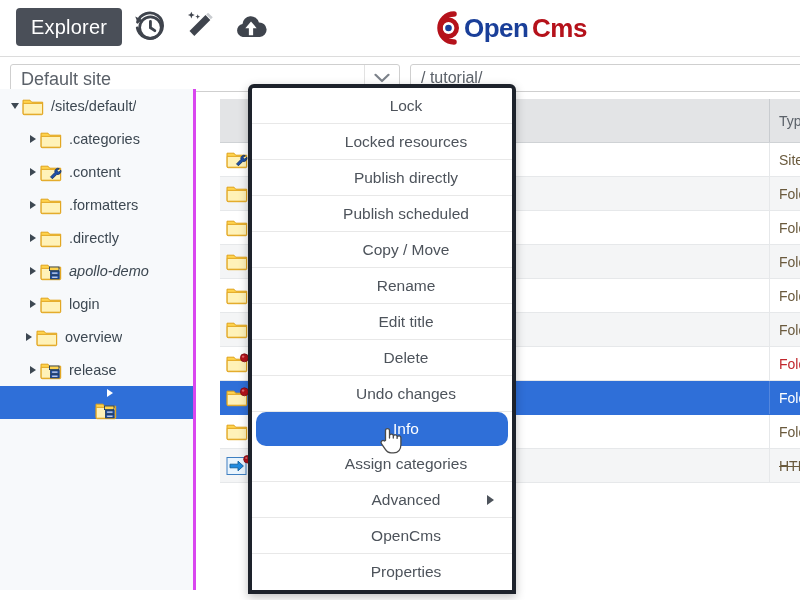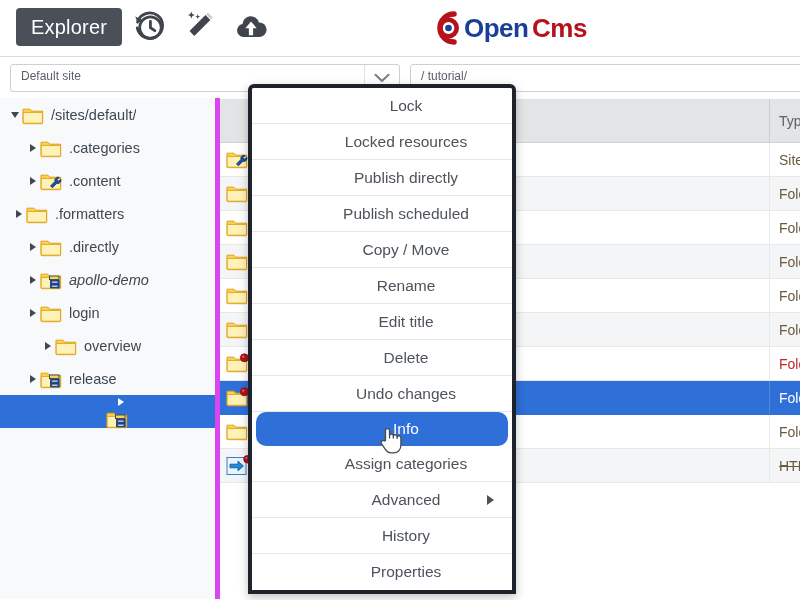--- a/index.html
+++ b/index.html
@@ -47,44 +47,44 @@
     background: #ffffff; box-sizing: border-box;
   }
   .site-select {
     position: absolute; left: 10px; top: 7px;
     width: 390px; height: 28px;
     border: 1px solid #cfcfcf; border-radius: 3px;
     background: #fff; box-sizing: border-box;
   }
   .site-select .label {
     position: absolute; left: 10px; top: 4px;
-    font-size: 12px; color: #5b6169;
+    font-size: 18px; color: #5b6169;
   }
   .site-select .divider {
     position: absolute; right: 34px; top: 0; bottom: 0; width: 1px; background: #e2e2e2;
   }
   .site-select .chev {
     position: absolute; right: 0; top: 0; width: 34px; height: 26px;
     display: flex; align-items: center; justify-content: center;
   }
   .path-box {
     position: absolute; left: 410px; top: 7px;
     width: 420px; height: 28px;
     border: 1px solid #cfcfcf; border-radius: 3px;
     background: #fff; box-sizing: border-box;
   }
   .path-box .label {
     position: absolute; left: 10px; top: 4px;
-    font-size: 12px; color: #5b6169;
+    font-size: 16px; color: #5b6169;
   }
 
   
   .sidebar {
-    position: absolute; left: 0; top: 98px; width: 220px; height: 501px;
-    background: #f7f9fb; border-right: 5px solid #d946ef;
+    position: absolute; left: 0; top: 89px; width: 196px; height: 501px;
+    background: #f7f9fb; border-right: 3px solid #d946ef;
     box-sizing: border-box; overflow: hidden;
   }
   .tree-row {
     position: relative; height: 33px; display: flex; align-items: center;
     box-sizing: border-box; white-space: nowrap;
   }
   .tree-row.sel { background: #2f6fd8; }
   .tree-row .arrow {
     width: 14px; height: 33px; display:flex; align-items:center; justify-content:center;
     flex: 0 0 14px;
@@ -275,21 +275,21 @@
           </div>
           <div class="ficon">
             <svg width="22" height="20" viewBox="0 0 22 20">
               <path d="M1 4.2 h7.0 l1.7 2.0 h11.0 v11.5 a1 1 0 0 1 -1 1 H2 a1 1 0 0 1 -1 -1 z" fill="#ffd34d" stroke="#e0a21a" stroke-width="1"></path>
               <path d="M1.2 7.4 h19.3 v9.8 a1 1 0 0 1 -1 1 H2.2 a1 1 0 0 1 -1 -1 z" fill="#fff2b8" stroke="#e0a21a" stroke-width="0.9"></path>
               <path d="M19.2 6.5 a3.3 3.3 0 0 0 -4.3 4.0 l-4.4 4.4 1.9 1.9 4.4 -4.4 a3.3 3.3 0 0 0 4.0 -4.3 l-2.1 2.1 -1.6 -1.6 z" fill="#1f4fa8" stroke="#10305f" stroke-width="0.8"></path>
             </svg>
           </div>
           <div class="tlabel">.content</div>
         </div>
-        <div class="tree-row" style="padding-left: 12px;">
+        <div class="tree-row" style="padding-left: 26px;">
           <div class="arrow">
             <div class="tri tri-right"></div>
           </div>
           <div class="ficon">
             <svg width="22" height="20" viewBox="0 0 22 20">
               <path d="M1 4.2 h7.0 l1.7 2.0 h11.0 v11.5 a1 1 0 0 1 -1 1 H2 a1 1 0 0 1 -1 -1 z" fill="#ffd34d" stroke="#e0a21a" stroke-width="1"></path>
               <path d="M1.2 7.4 h19.3 v9.8 a1 1 0 0 1 -1 1 H2.2 a1 1 0 0 1 -1 -1 z" fill="#fff2b8" stroke="#e0a21a" stroke-width="0.9"></path>
             </svg>
           </div>
           <div class="tlabel">.formatters</div>
@@ -332,21 +332,21 @@
             <div class="tri tri-right"></div>
           </div>
           <div class="ficon">
             <svg width="22" height="20" viewBox="0 0 22 20">
               <path d="M1 4.2 h7.0 l1.7 2.0 h11.0 v11.5 a1 1 0 0 1 -1 1 H2 a1 1 0 0 1 -1 -1 z" fill="#ffd34d" stroke="#e0a21a" stroke-width="1"></path>
               <path d="M1.2 7.4 h19.3 v9.8 a1 1 0 0 1 -1 1 H2.2 a1 1 0 0 1 -1 -1 z" fill="#fff2b8" stroke="#e0a21a" stroke-width="0.9"></path>
             </svg>
           </div>
           <div class="tlabel">login</div>
         </div>
-        <div class="tree-row" style="padding-left: 41px;">
+        <div class="tree-row" style="padding-left: 22px;">
           <div class="arrow">
             <div class="tri tri-right"></div>
           </div>
           <div class="ficon">
             <svg width="22" height="20" viewBox="0 0 22 20">
               <path d="M1 4.2 h7.0 l1.7 2.0 h11.0 v11.5 a1 1 0 0 1 -1 1 H2 a1 1 0 0 1 -1 -1 z" fill="#ffd34d" stroke="#e0a21a" stroke-width="1"></path>
               <path d="M1.2 7.4 h19.3 v9.8 a1 1 0 0 1 -1 1 H2.2 a1 1 0 0 1 -1 -1 z" fill="#fff2b8" stroke="#e0a21a" stroke-width="0.9"></path>
             </svg>
           </div>
           <div class="tlabel">overview</div>
@@ -544,21 +544,21 @@
           <span>Info</span>
         </div>
         <div class="ctx-item">
           <span>Assign categories</span>
         </div>
         <div class="ctx-item">
           <span>Advanced</span>
           <div class="submark"></div>
         </div>
         <div class="ctx-item">
-          <span>History</span>
+          <span>OpenCms</span>
         </div>
         <div class="ctx-item">
           <span>Properties</span>
         </div>
       </div>
   </div>
 
   <div class="cursor">
     <svg viewBox="0 0 26 30">
       <path d="M7.5 15.5 V5.6 a2.0 2.0 0 0 1 4.0 0 V13 v-2.0 a1.9 1.9 0 0 1 3.8 0 V13 v-1.3 a1.9 1.9 0 0 1 3.8 0 V13.4 v-.6 a1.9 1.9 0 0 1 3.8 0 v7.0 c0 4.6 -2.6 8.0 -7.3 8.0 h-2.6 c-3.2 0 -4.6 -1.6 -6.0 -3.9 L3.4 18.6 a2.0 2.0 0 0 1 3.0 -2.6 z" fill="#ffffff" stroke="#4a4a4a" stroke-width="1.3" stroke-linejoin="round"></path>

